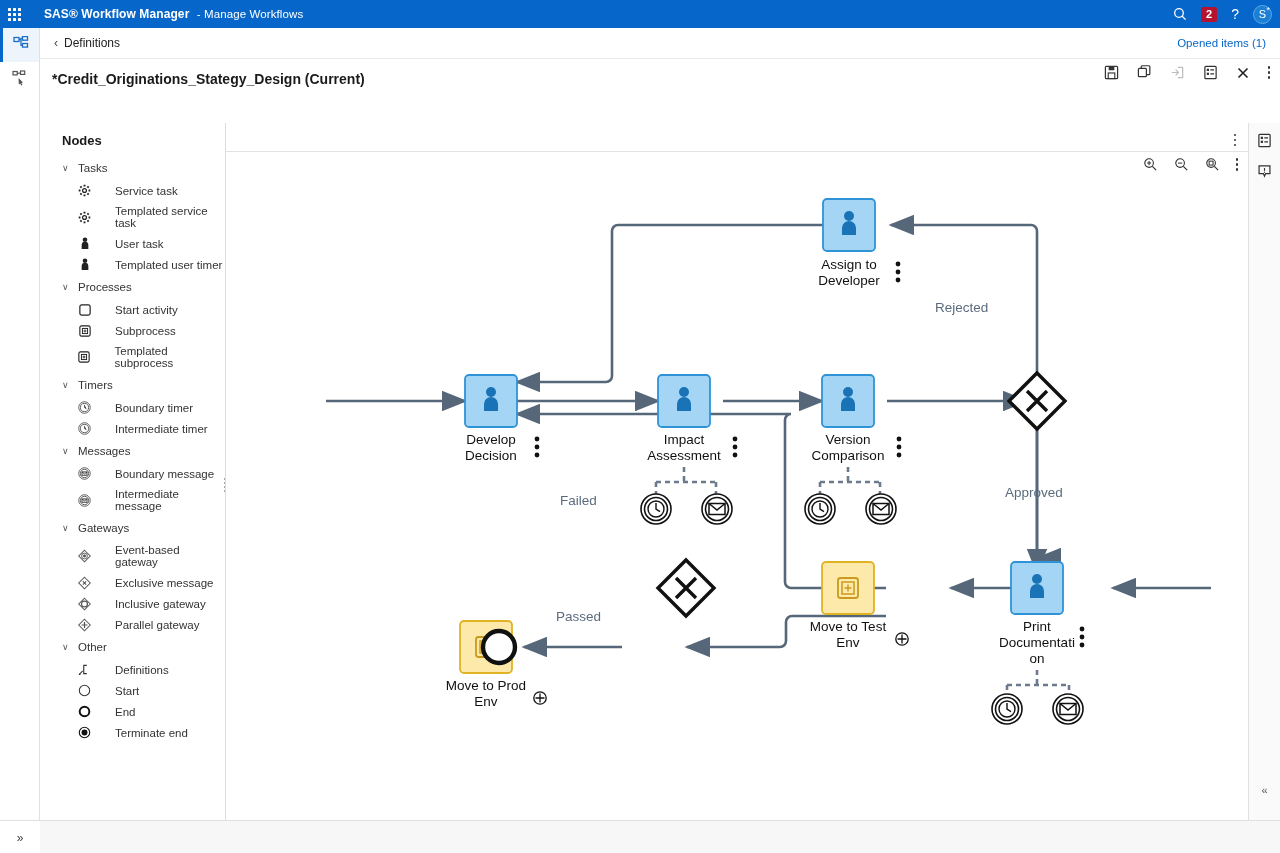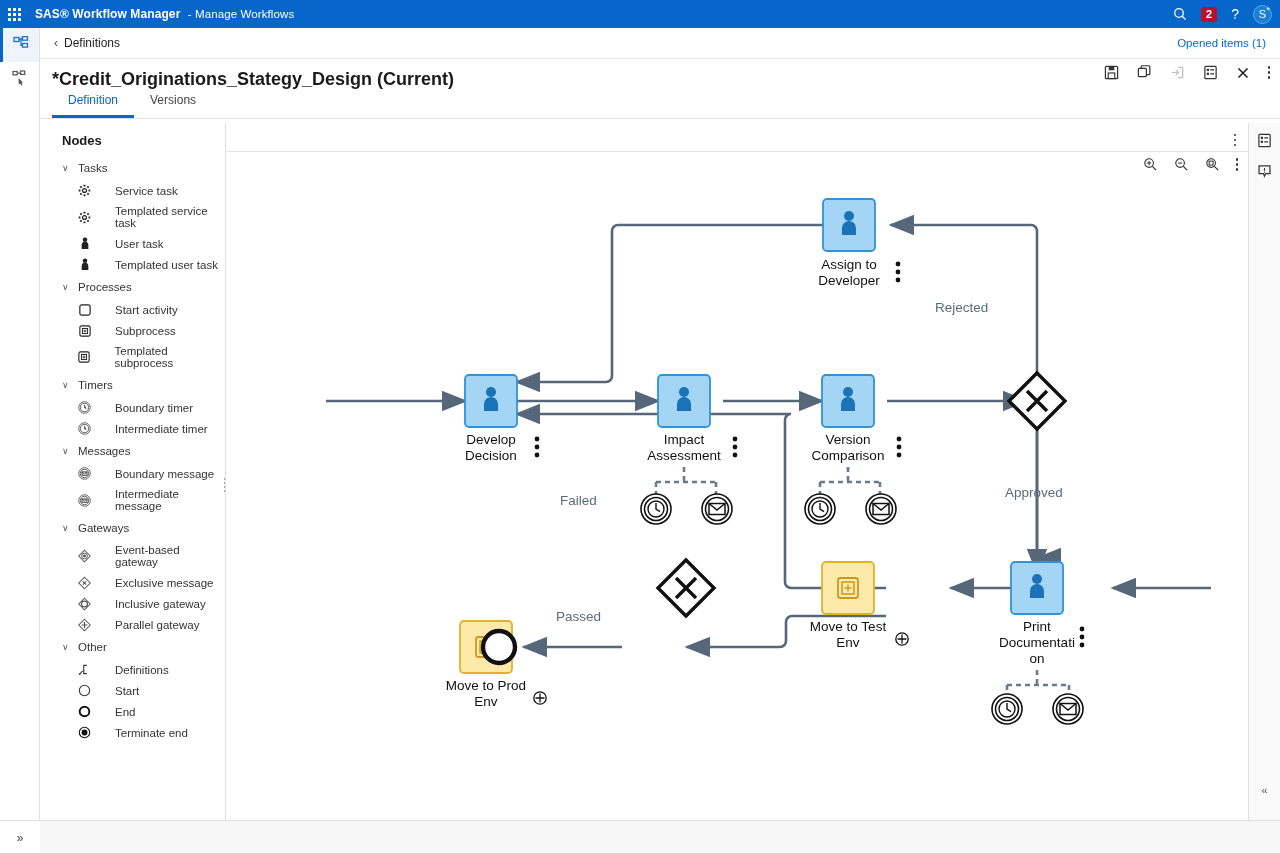--- a/index.html
+++ b/index.html
@@ -14,21 +14,21 @@
   
   .appbar {
     height:28px; background:#0766c9; color:#fff;
     display:flex; align-items:center; position:relative;
   }
   .waffle {
     width:28px; height:28px; display:flex; align-items:center; justify-content:center;
   }
   .waffle-grid { display:grid; grid-template-columns:repeat(3,3px); grid-gap:2px; }
   .waffle-grid i { width:3px; height:3px; background:#fff; display:block; border-radius:.5px;}
-  .app-title { font-size:12px; font-weight:bold; margin-left:7px; letter-spacing:.1px;}
+  .app-title { font-size:12px; font-weight:bold; margin-left:16px; letter-spacing:.1px;}
   .app-sub { font-weight:normal; font-size:11.5px; margin-left:4px;}
   .appbar-right { position:absolute; right:8px; top:0; height:28px; display:flex; align-items:center; gap:14px;}
   .ab-icon { color:#fff; font-size:13px; cursor:pointer; display:flex; align-items:center;}
   .badge {
     background:#b5122f; color:#fff; font-size:11px; font-weight:bold;
     border-radius:2px; padding:1px 5px; line-height:13px;
   }
   .avatar {
     width:19px;height:19px;border-radius:50%;background:#1b7fd6;border:1px solid #5aa9e6;
     color:#fff;font-size:11px;display:flex;align-items:center;justify-content:center;position:relative;
@@ -54,21 +54,21 @@
   }
   .crumb { font-size:12px; color:#222; cursor:pointer; display:flex; align-items:center; gap:6px;}
   .crumb .chev { color:#444; font-size:12px;}
   .opened-items {
     position:absolute; right:14px; color:#0766c9; font-size:11.5px; cursor:pointer;text-align:right;
   }
 
   .titlerow {
     height:34px; display:flex; align-items:center; padding:6px 14px 0 12px; position:relative;
   }
-  .doc-title { font-size:18px; font-weight:bold; color:#1a1a1a; }
+  .doc-title { font-size:14px; font-weight:bold; color:#1a1a1a; }
   .title-actions { position:absolute; right:10px; top:6px; display:flex; align-items:center; gap:18px;}
   .ticon { color:#333; cursor:pointer; display:flex; align-items:center; justify-content:center;}
   .ticon.disabled { color:#bdbdbd; cursor:default; }
 
   .tabs { display:flex; padding-left:12px; border-bottom:1px solid #e3e3e3; height:26px; }
   .tab {
     font-size:12px; padding:0 16px 6px 16px; color:#444; cursor:pointer;
   }
   .tab.active { color:#0766c9; border-bottom:3px solid #0766c9; font-weight:normal;}
 
@@ -240,24 +240,20 @@
       <span class="ticon">
         <span class="kebab-v">
             <i></i>
             <i></i>
             <i></i>
           </span>
       </span>
     </div>
   </div>
 
-  <div class="tabs">
-    <div class="tab active">Definition</div>
-    <div class="tab">Versions</div>
-  </div>
 
   <div class="body">
 
     <div class="nodes-panel">
       <div class="panel-title">Nodes</div>
 
       <div class="group-hdr">
         <span class="caret">∨</span>
         <span>Tasks</span>
       </div>
@@ -292,21 +288,21 @@
         </span>
         <span>User task</span>
       </div>
       <div class="node-item">
         <span class="ni-icon">
           <svg width="12" height="13" viewBox="0 0 12 14">
               <circle cx="6" cy="3" r="2.5" fill="#222"></circle>
               <path d="M2.4 13 V8.6 a3.6 3.6 0 0 1 7.2 0 V13 z" fill="#222"></path>
             </svg>
         </span>
-        <span>Templated user task</span>
+        <span>Templated user timer</span>
       </div>
 
       <div class="group-hdr">
         <span class="caret">∨</span>
         <span>Processes</span>
       </div>
       <div class="node-item">
         <span class="ni-icon">
           <svg width="12" height="12" viewBox="0 0 14 14">
               <rect x="1" y="1" width="12" height="12" rx="2.2" fill="none" stroke="#222" stroke-width="1.4"></rect>

